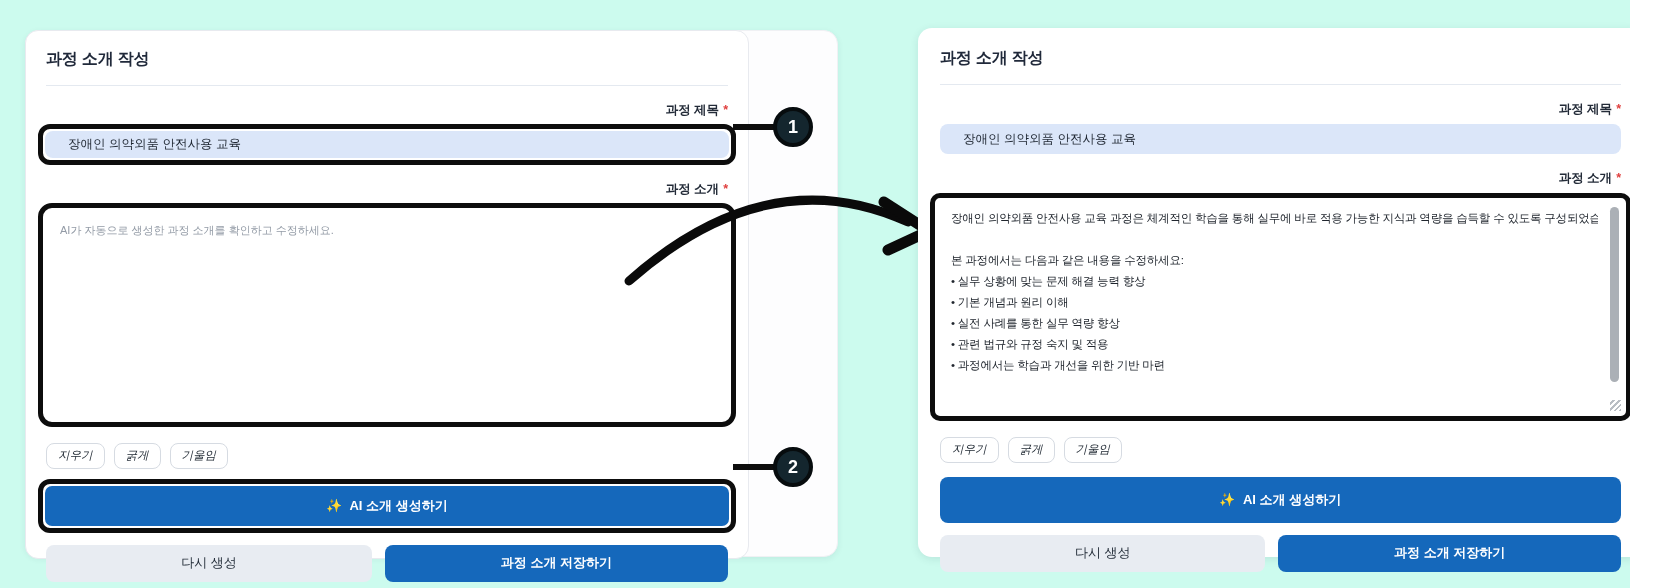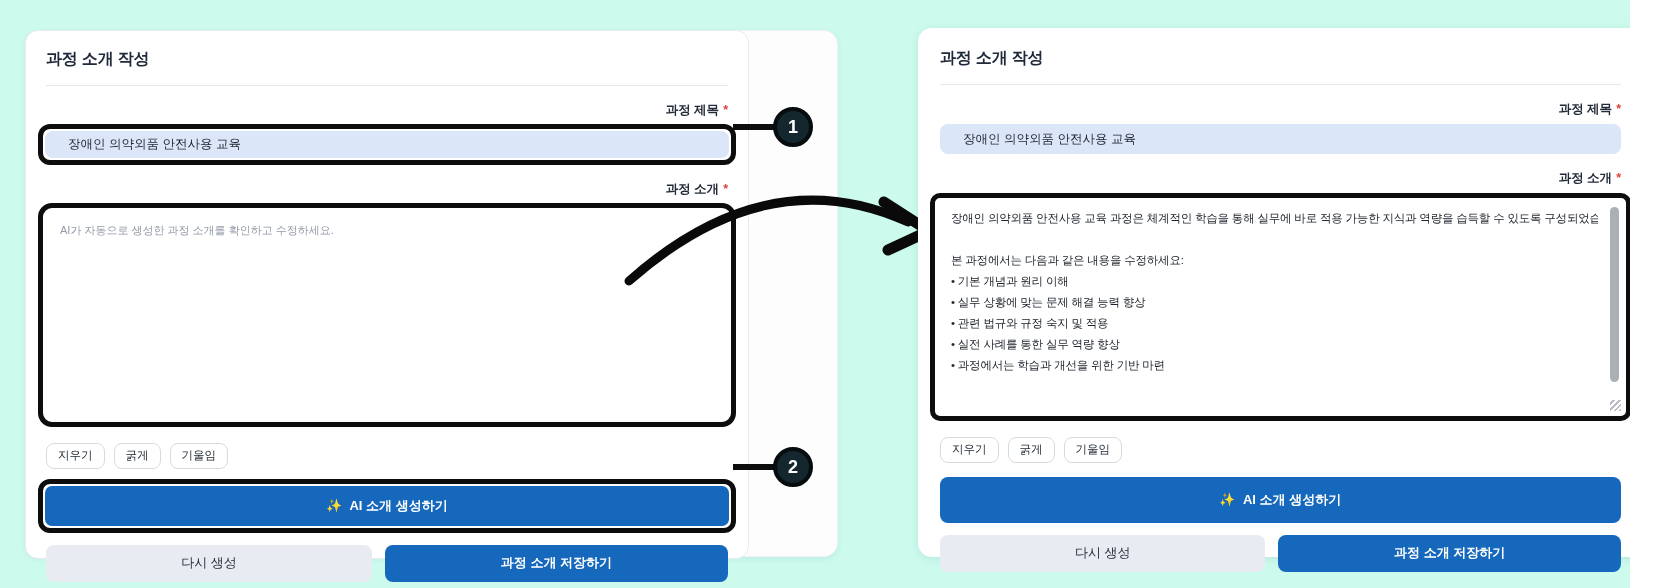--- a/index.html
+++ b/index.html
@@ -9,21 +9,21 @@
 
   
   .panel-title { font-size:16px; font-weight:700; color:#20293a; letter-spacing:-0.2px; }
   .divider { border:none; border-top:1px solid #e4e9f0; margin-top:15px; }
   .field-label { margin-top:16px; font-size:12.5px; font-weight:600; color:#232b38; display:flex; gap:4px; align-items:baseline;justify-content:flex-end; }
   .req { color:#e0403f; font-weight:700; }
   .title-input { background:#dbe6f9; border-radius:8px; font-size:12.5px; color:#1d2530;
                  padding:0 23px; white-space:nowrap; overflow:hidden; }
   .toolbar { display:flex; gap:9px; margin-top:16px; }
   .tb-btn { background:#ffffff; border:1px solid #d6dbe2; border-radius:8px; color:#222b35;
-            font-size:11.5px; padding:5px 11px; line-height:1.2; cursor:pointer; }
+            font-size:11.5px; padding:5px 11px; line-height:1.2; cursor:pointer;font-style:italic; }
   .ai-btn { background:#1568bb; border:none; border-radius:8px; color:#ffffff; font-weight:700;
             font-size:13px; width:100%; display:flex; align-items:center; justify-content:center;
             gap:7px; cursor:pointer; }
   .bottom-row { display:flex; gap:13px; margin-top:12px; }
   .ghost-btn { flex:0.95; background:#e8ecf2; border:none; border-radius:8px; color:#1d2733;
                font-size:13px; font-weight:500; height:37px; cursor:pointer; }
   .save-btn { flex:1; background:#1568bb; border:none; border-radius:8px; color:#ffffff;
               font-size:13px; font-weight:700; height:37px; cursor:pointer; }
 
   
@@ -145,24 +145,24 @@
     <div class="field-label">
       <span>과정 소개</span>
         <span class="req">*</span>
     </div>
 
     <div class="right-hl-ta">
       <div class="right-ta-body">
         <div class="ta-line">장애인 의약외품 안전사용 교육 과정은 체계적인 학습을 통해 실무에 바로 적용 가능한 지식과 역량을 습득할 수 있도록 구성되었습니다.</div>
         <div class="ta-line"></div>
         <div class="ta-line">본 과정에서는 다음과 같은 내용을 수정하세요:</div>
+        <div class="ta-line">• 실무 상황에 맞는 문제 해결 능력 향상</div>
         <div class="ta-line">• 기본 개념과 원리 이해</div>
-        <div class="ta-line">• 실무 상황에 맞는 문제 해결 능력 향상</div>
+        <div class="ta-line">• 실전 사례를 통한 실무 역량 향상</div>
         <div class="ta-line">• 관련 법규와 규정 숙지 및 적용</div>
-        <div class="ta-line">• 실전 사례를 통한 실무 역량 향상</div>
         <div class="ta-line">• 과정에서는 학습과 개선을 위한 기반 마련</div>
         <div class="ta-line"></div>
         <div class="scroll-thumb"></div>
         <div class="resize-handle"></div>
       </div>
     </div>
 
     <div class="toolbar">
       <button class="tb-btn">지우기</button>
       <button class="tb-btn">굵게</button>

